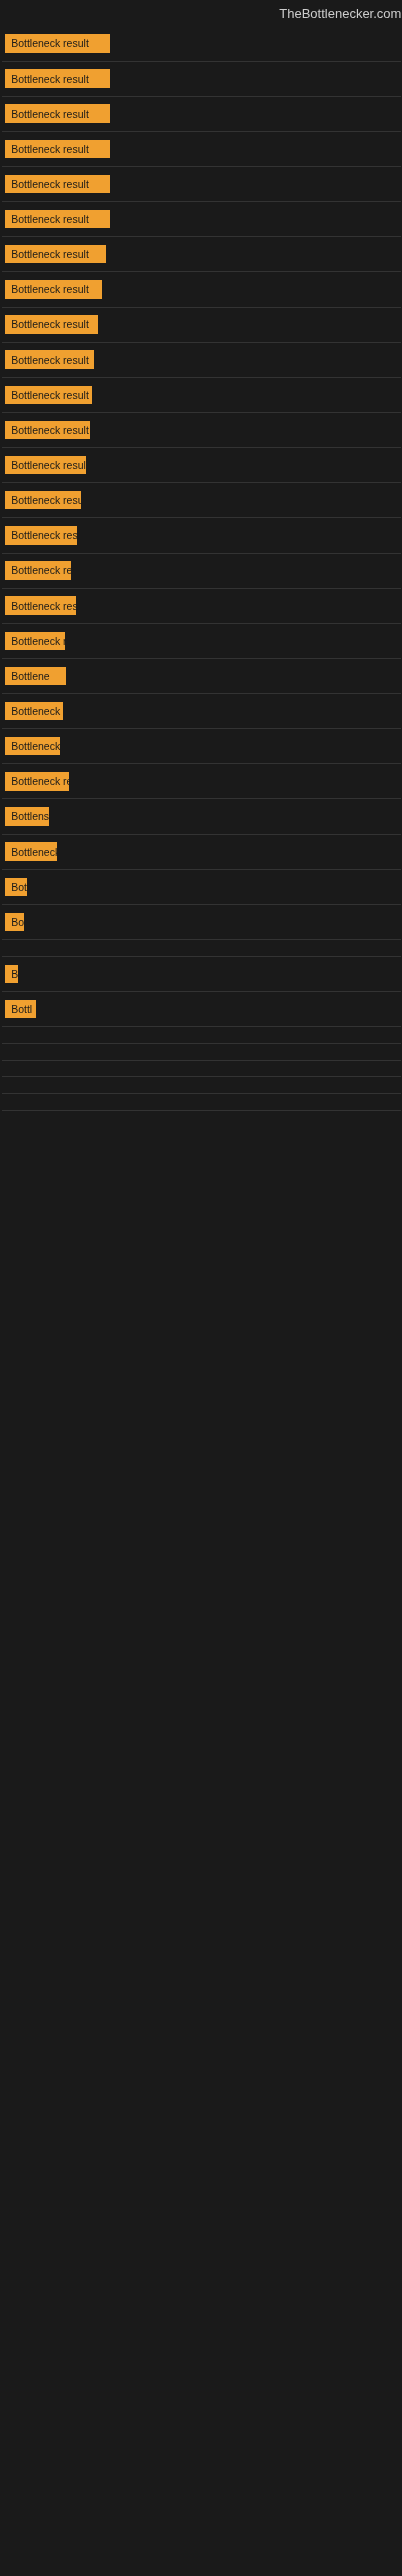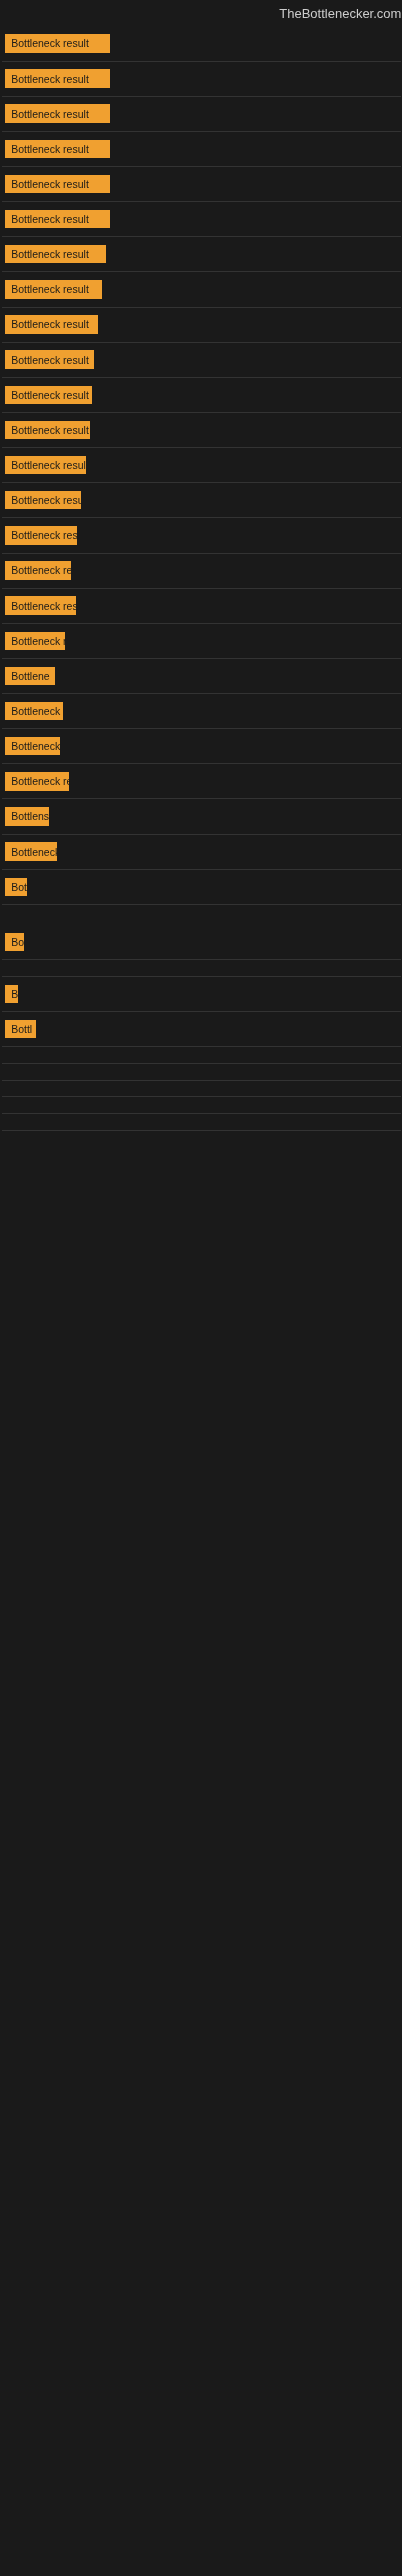--- a/index.html
+++ b/index.html
@@ -125,21 +125,21 @@
       <div class="separator"></div>
       <div class="bottleneck-item">
         <span class="bottleneck-label" style="width: 71px;">Bottleneck result</span>
       </div>
       <div class="separator"></div>
       <div class="bottleneck-item">
         <span class="bottleneck-label" style="width: 60px;">Bottleneck r</span>
       </div>
       <div class="separator"></div>
       <div class="bottleneck-item">
-        <span class="bottleneck-label" style="width: 50px;">Bottlene</span>
+        <span class="bottleneck-label" style="width: 61px;">Bottlene</span>
       </div>
       <div class="separator"></div>
       <div class="bottleneck-item">
         <span class="bottleneck-label" style="width: 58px;">Bottleneck r</span>
       </div>
       <div class="separator"></div>
       <div class="bottleneck-item">
         <span class="bottleneck-label" style="width: 55px;">Bottleneck</span>
       </div>
       <div class="separator"></div>
@@ -153,21 +153,21 @@
       <div class="separator"></div>
       <div class="bottleneck-item">
         <span class="bottleneck-label" style="width: 52px;">Bottleneck</span>
       </div>
       <div class="separator"></div>
       <div class="bottleneck-item">
         <span class="bottleneck-label" style="width: 22px;">Bot</span>
       </div>
       <div class="separator"></div>
       <div class="bottleneck-item">
-        <span class="bottleneck-label" style="width: 19.3px; margin-top: 20px;">Bo</span>
+        <span class="bottleneck-label" style="width: 19.3px;">Bo</span>
       </div>
       <div class="separator"></div>
       <div class="bottleneck-item"></div>
       <div class="separator"></div>
       <div class="bottleneck-item">
         <span class="bottleneck-label" style="width: 11.3px;">B</span>
       </div>
       <div class="separator"></div>
       <div class="bottleneck-item">
         <span class="bottleneck-label" style="width: 31px;">Bottl</span>

